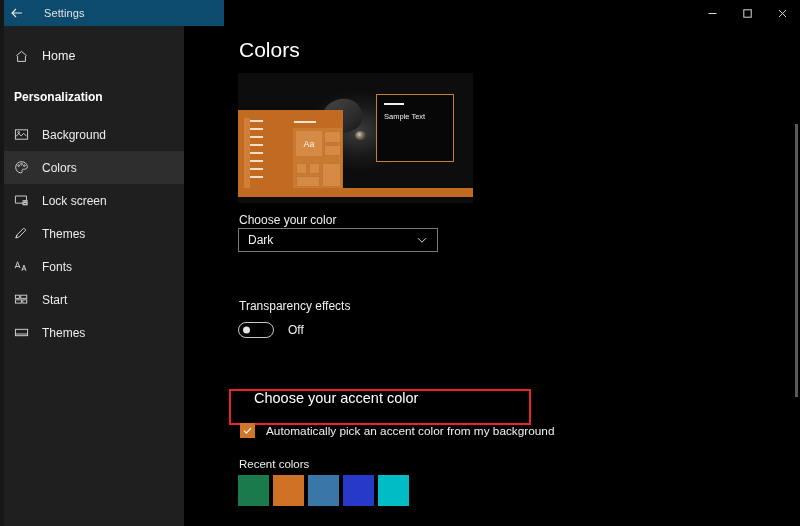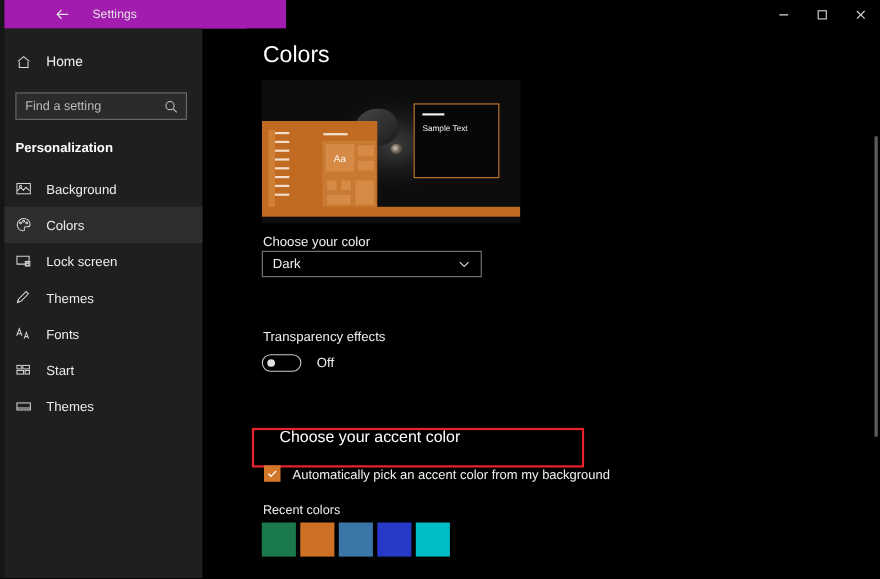--- a/index.html
+++ b/index.html
@@ -19,23 +19,23 @@
   }
 
   
   .titlebar {
     position: absolute; top: 0; left: 0;
     width: 800px; height: 26px;
     background: #1f1f1f;
   }
   .titlebar-left {
     position: absolute; top: 0; left: 0;
-    width: 260px; height: 26px;
-    background: #a21caf;
-    display: flex; align-items: center; padding-left: 40px;
+    width: 224px; height: 26px;
+    background: #0c4a6e;
+    display: flex; align-items: center;
   }
   .titlebar-right-bg {
     position: absolute; top: 0; left: 224px;
     width: 576px; height: 26px;
     background: #000000;
   }
   .back-btn {
     width: 34px; height: 26px;
     display: flex; align-items: center; justify-content: center;
     color: #e8e8e8;
@@ -366,29 +366,20 @@
     <div class="home-row">
       <span class="ic">
         <svg width="15" height="15" viewBox="0 0 16 16" fill="none" stroke="currentColor" stroke-width="1">
           <path d="M2.5 7.2L8 2.6l5.5 4.6"></path>
           <path d="M3.8 7.6v5.6h8.4V7.6"></path>
         </svg>
       </span>
       <span class="lbl">Home</span>
     </div>
 
-    <div class="searchbox">
-      <input type="text" placeholder="Find a setting" style="">
-      <span class="search-ic">
-        <svg width="13" height="13" viewBox="0 0 14 14" fill="none" stroke="currentColor" stroke-width="1">
-          <circle cx="6" cy="6" r="4"></circle>
-            <path d="M9.1 9.1L12.6 12.6"></path>
-        </svg>
-      </span>
-    </div>
 
     <div class="section-head">Personalization</div>
 
     <div class="navlist">
 
       <div class="navitem">
         <span class="ic">
           <svg width="15" height="15" viewBox="0 0 16 16" fill="none" stroke="currentColor" stroke-width="1">
             <rect x="1.5" y="3" width="13" height="10"></rect>
             <path d="M1.5 10.5l3.6-3.4 2.6 2.4 2.6-2.8 3.2 3.2"></path>

